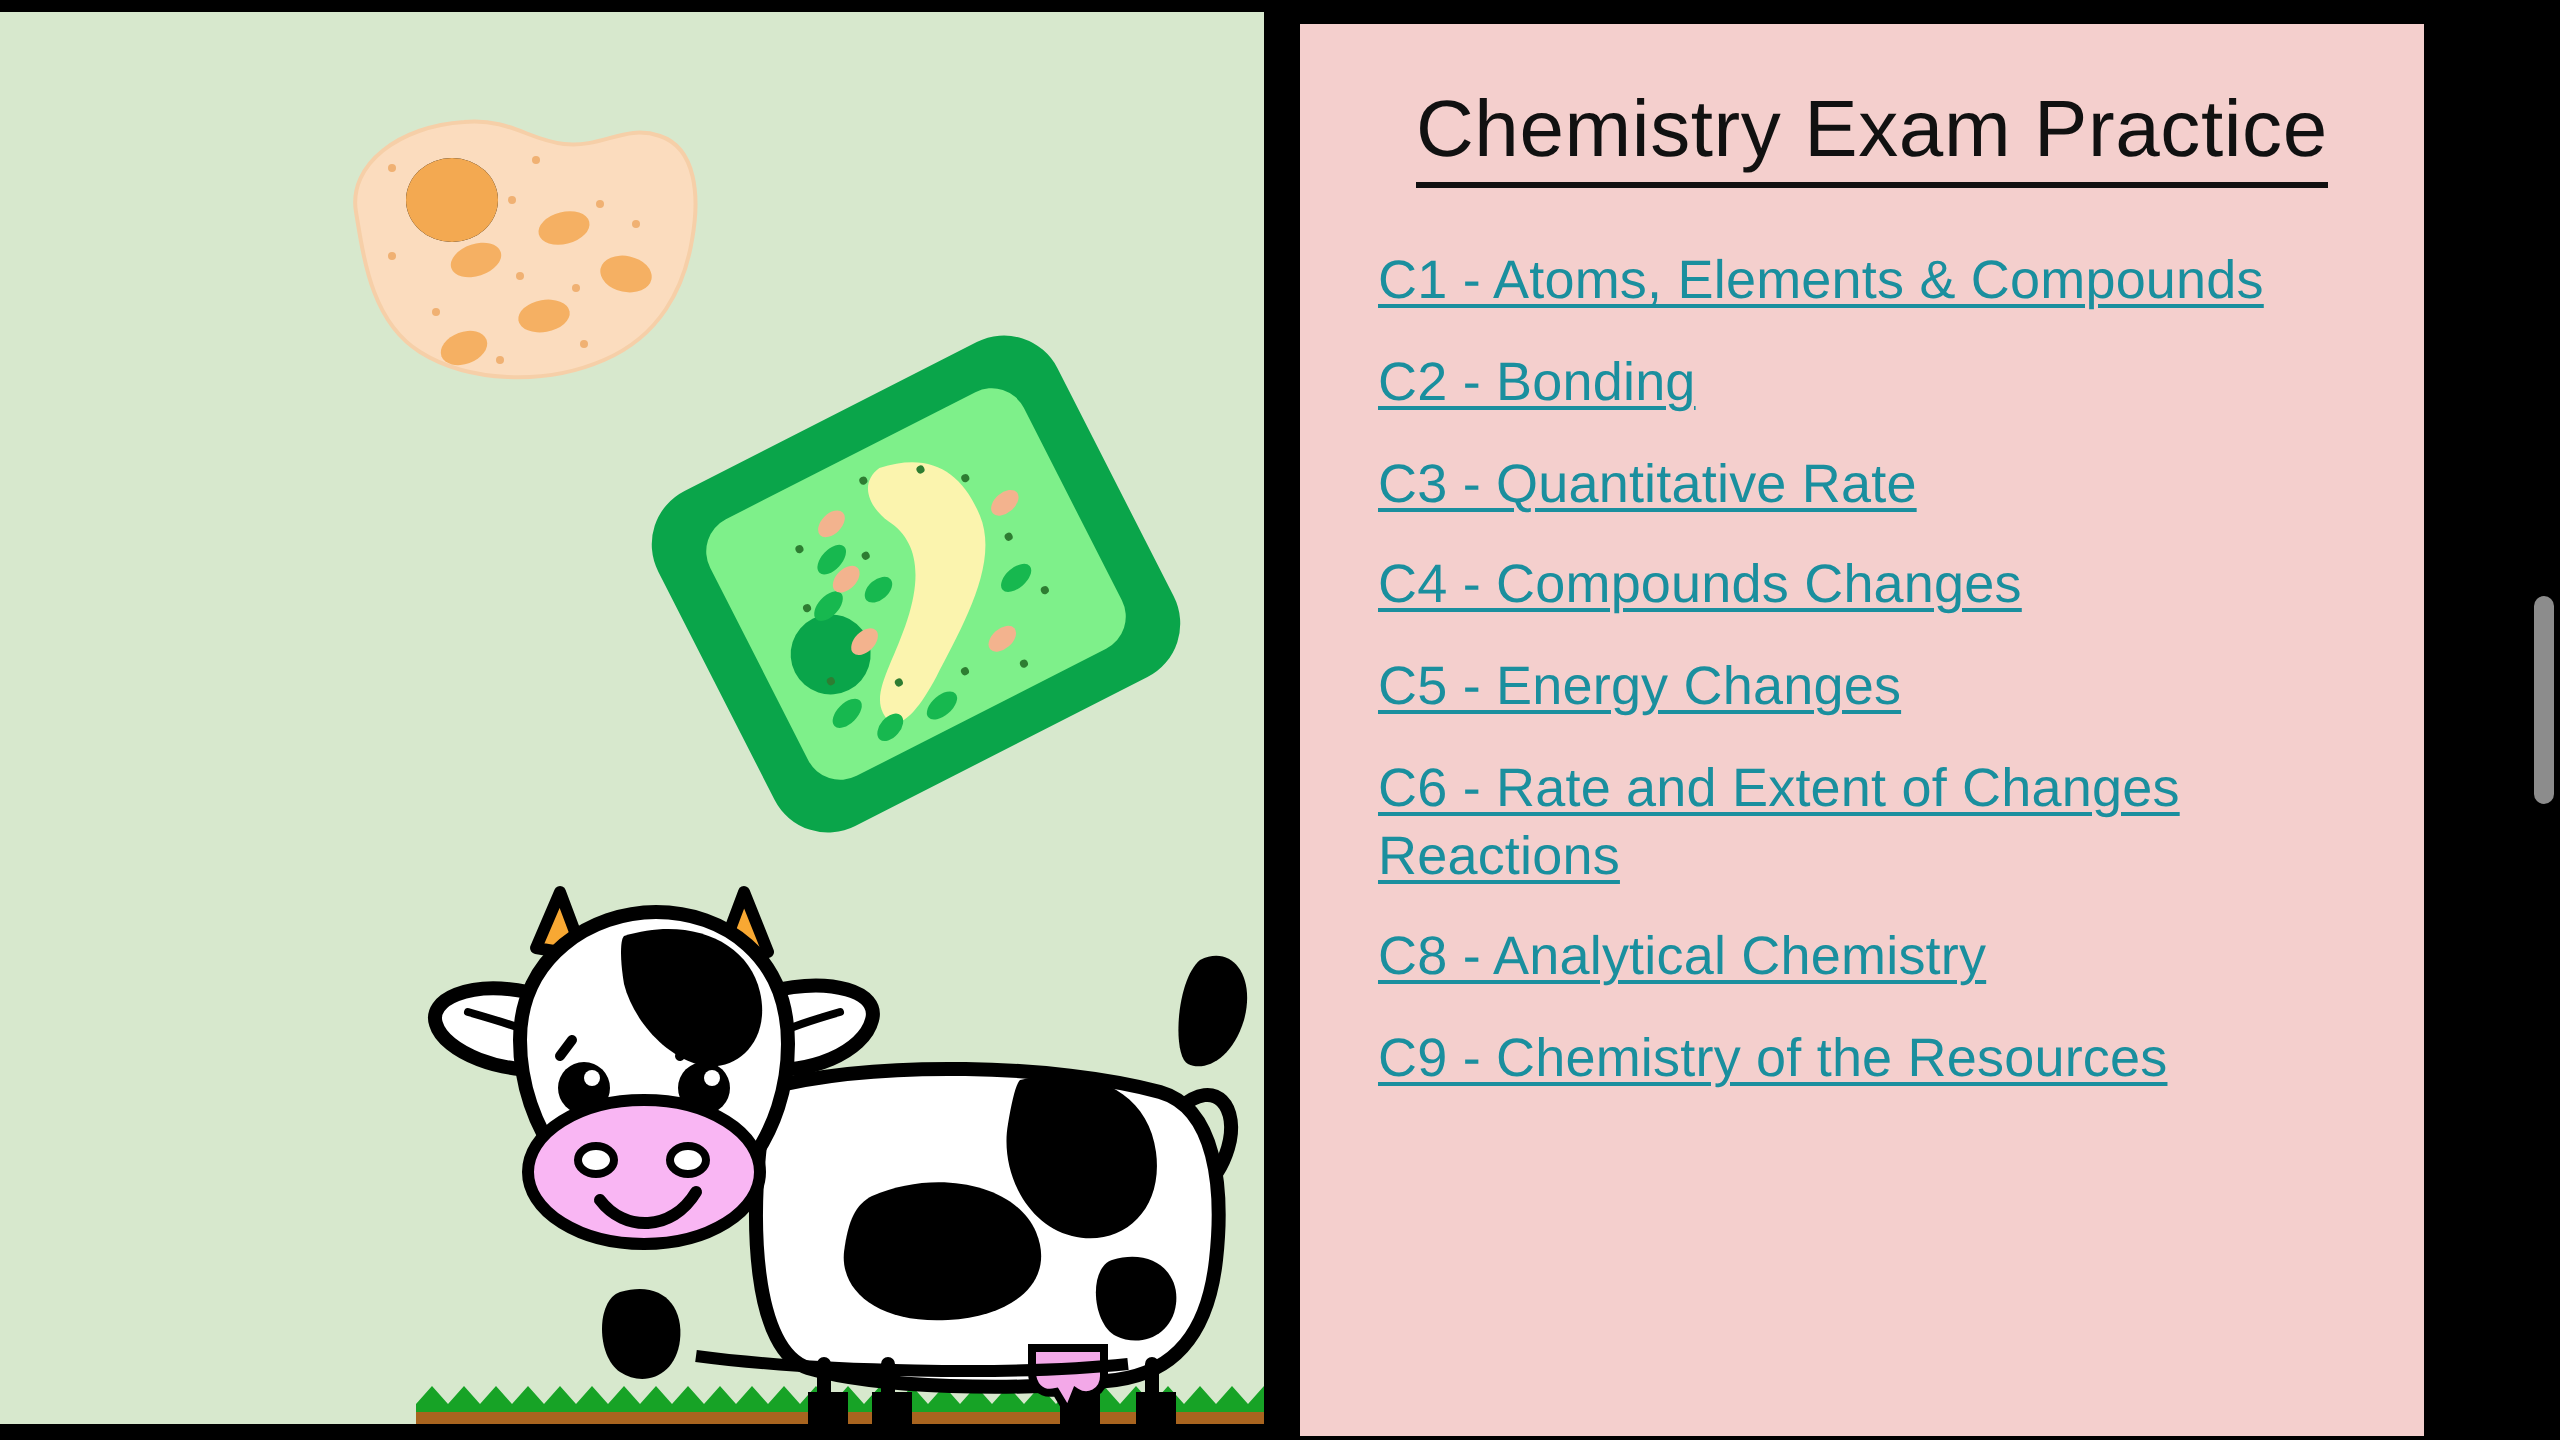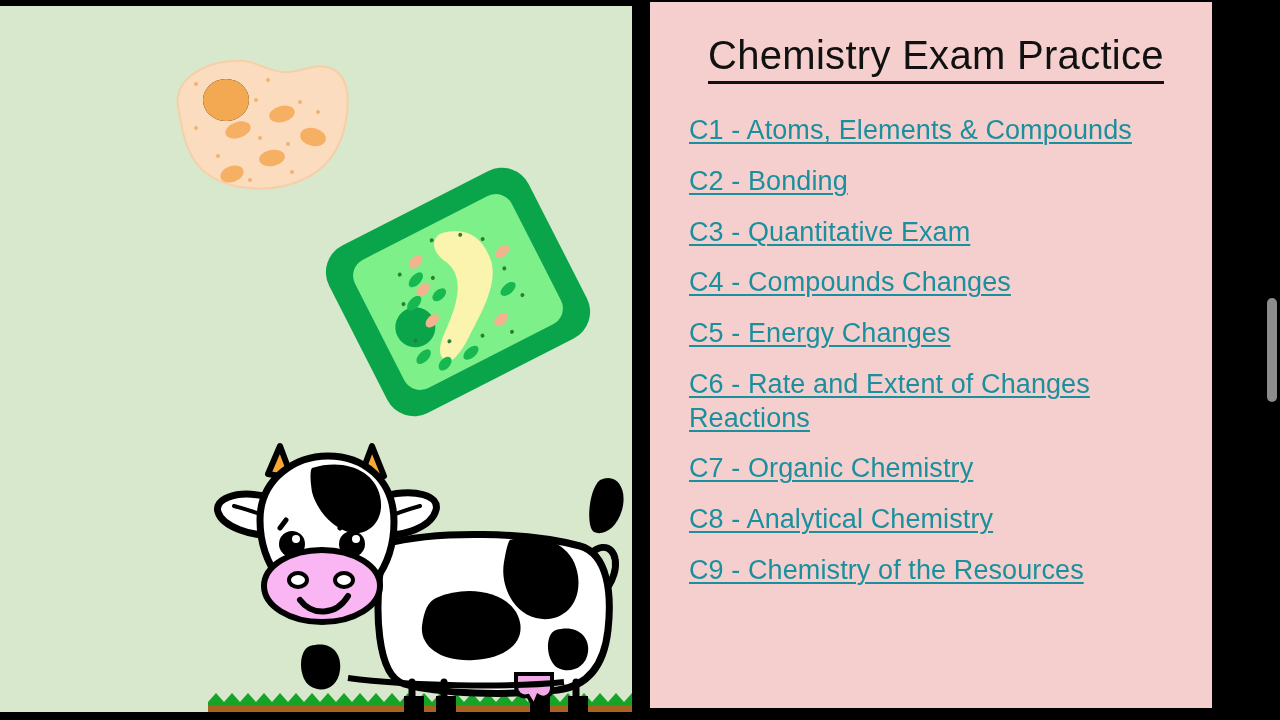--- a/index.html
+++ b/index.html
@@ -89,21 +89,21 @@
     width: 10px;
     height: 104px;
     border-radius: 5px;
     background: #8c8c8c;
   }
 
   
   #right-panel {
     position: absolute;
     left: 650px;
-    top: 2px;
+    top: 12px;
     width: 562px;
     height: 706px;
     background: #f4cfcd;
     overflow: hidden;
   }
 
   #right-title {
     position: absolute;
     left: 58px;
     top: 32px;
@@ -304,25 +304,24 @@
     <div id="scroll-thumb"></div>
   </div>
 
   <div id="right-panel">
 
     <div id="right-title">Chemistry Exam Practice</div>
 
     <div id="chapter-list">
       <a class="chapter-link">C1 - Atoms, Elements &amp; Compounds</a>
       <a class="chapter-link">C2 - Bonding</a>
-      <a class="chapter-link">C3 - Quantitative Exam</a>
+      <a class="chapter-link">C3 - Quantitative Rate</a>
       <a class="chapter-link">C4 - Compounds Changes</a>
       <a class="chapter-link">C5 - Energy Changes</a>
       <a class="chapter-link wrap">C6 - Rate and Extent of Changes Reactions</a>
-      <a class="chapter-link">C7 - Organic Chemistry</a>
       <a class="chapter-link">C8 - Analytical Chemistry</a>
       <a class="chapter-link">C9 - Chemistry of the Resources</a>
     </div>
 
     <div id="chapter-list-2">
       <span class="chapter-link-2">P</span>
       <span class="chapter-link-2">1</span>
       <span class="chapter-link-2">2</span>
       <span class="chapter-link-2">A</span>
       <span class="chapter-link-2">A</span>

